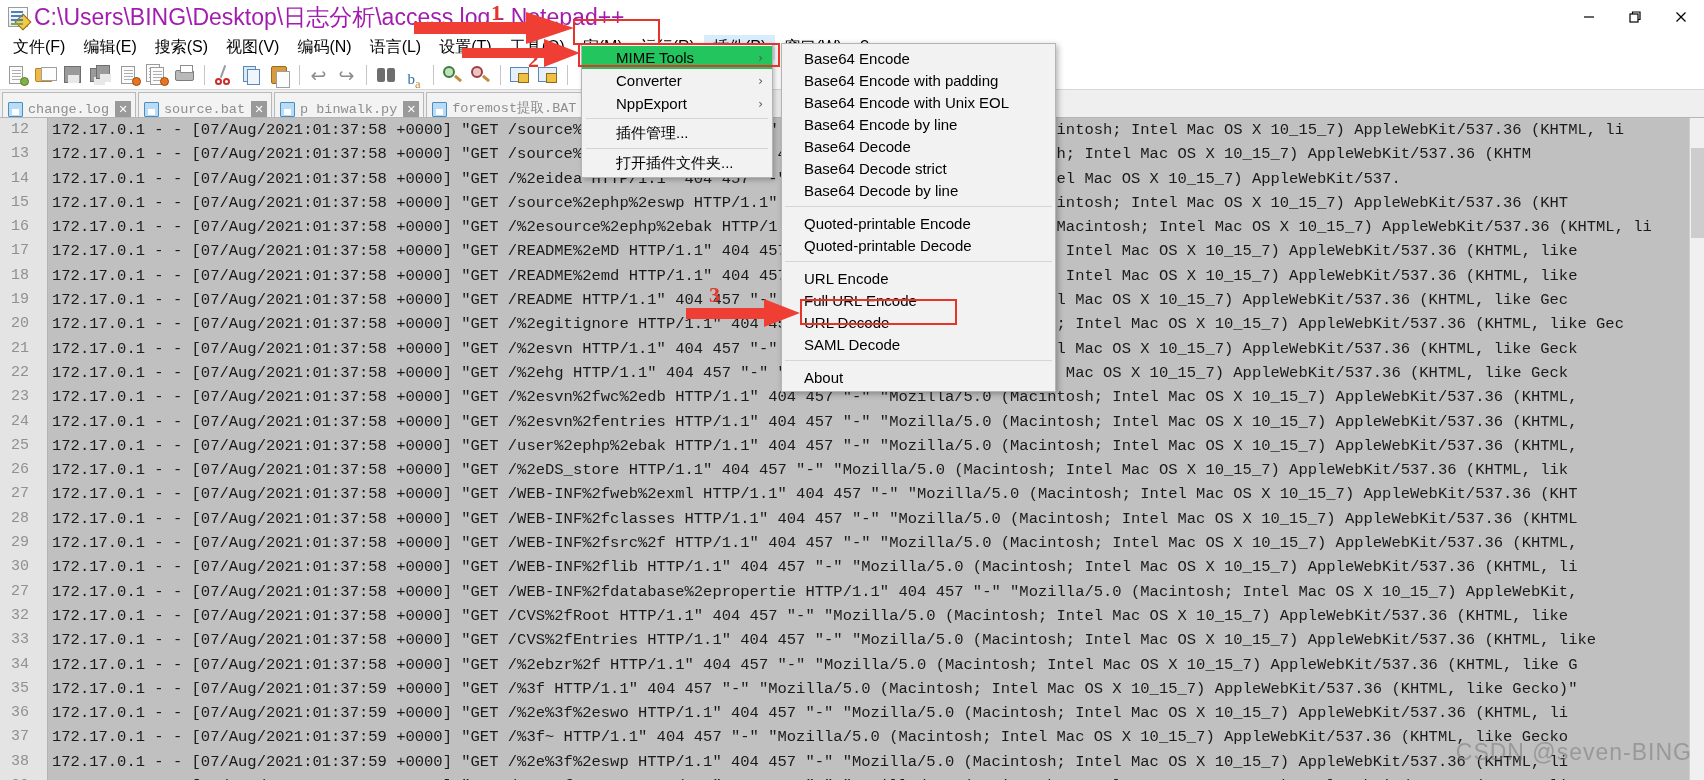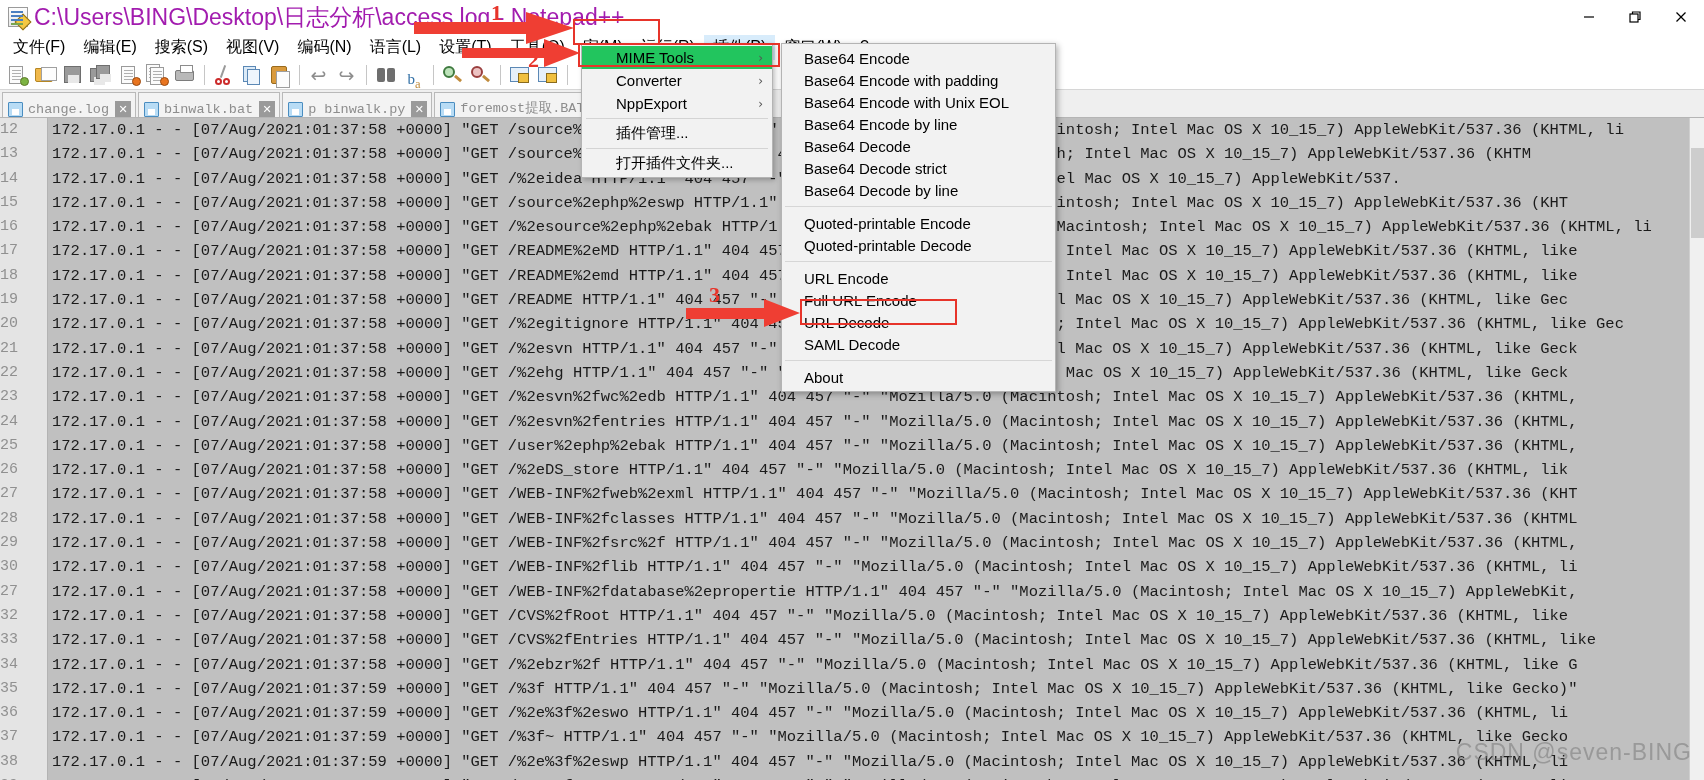--- a/index.html
+++ b/index.html
@@ -267,21 +267,21 @@
     overflow: hidden;
   }
   .gutter {
     position: absolute; left: 0; top: 0;
     width: 48px; height: 662px;
     background: #e4e4e4;
     border-right: 1px solid #b3b3b3;
   }
   .gutter .ln {
     height: 24.3px; line-height: 24.3px;
-    text-align: left; padding-right: 7px;
+    text-align: center; padding-right: 7px;
     font-family: "Liberation Mono", monospace;
     font-size: 15px; color: #909090;
   }
   .codearea {
     position: absolute; left: 49px; top: 0;
     width: 1655px; height: 662px;
     overflow: hidden;
   }
   .codearea .cl {
     height: 24.3px; line-height: 24.3px;
@@ -510,21 +510,21 @@
   </div>
 
   <div class="tabbar">
     <div class="tab">
       <span class="sv"></span>
       <span>change.log</span>
       <span class="cls">✕</span>
     </div>
     <div class="tab">
       <span class="sv"></span>
-      <span>binwalk.bat</span>
+      <span>source.bat</span>
       <span class="cls">✕</span>
     </div>
     <div class="tab">
       <span class="sv"></span>
       <span>p binwalk.py</span>
       <span class="cls">✕</span>
     </div>
     <div class="tab">
       <span class="sv"></span>
       <span>foremost提取.BAT</span>

